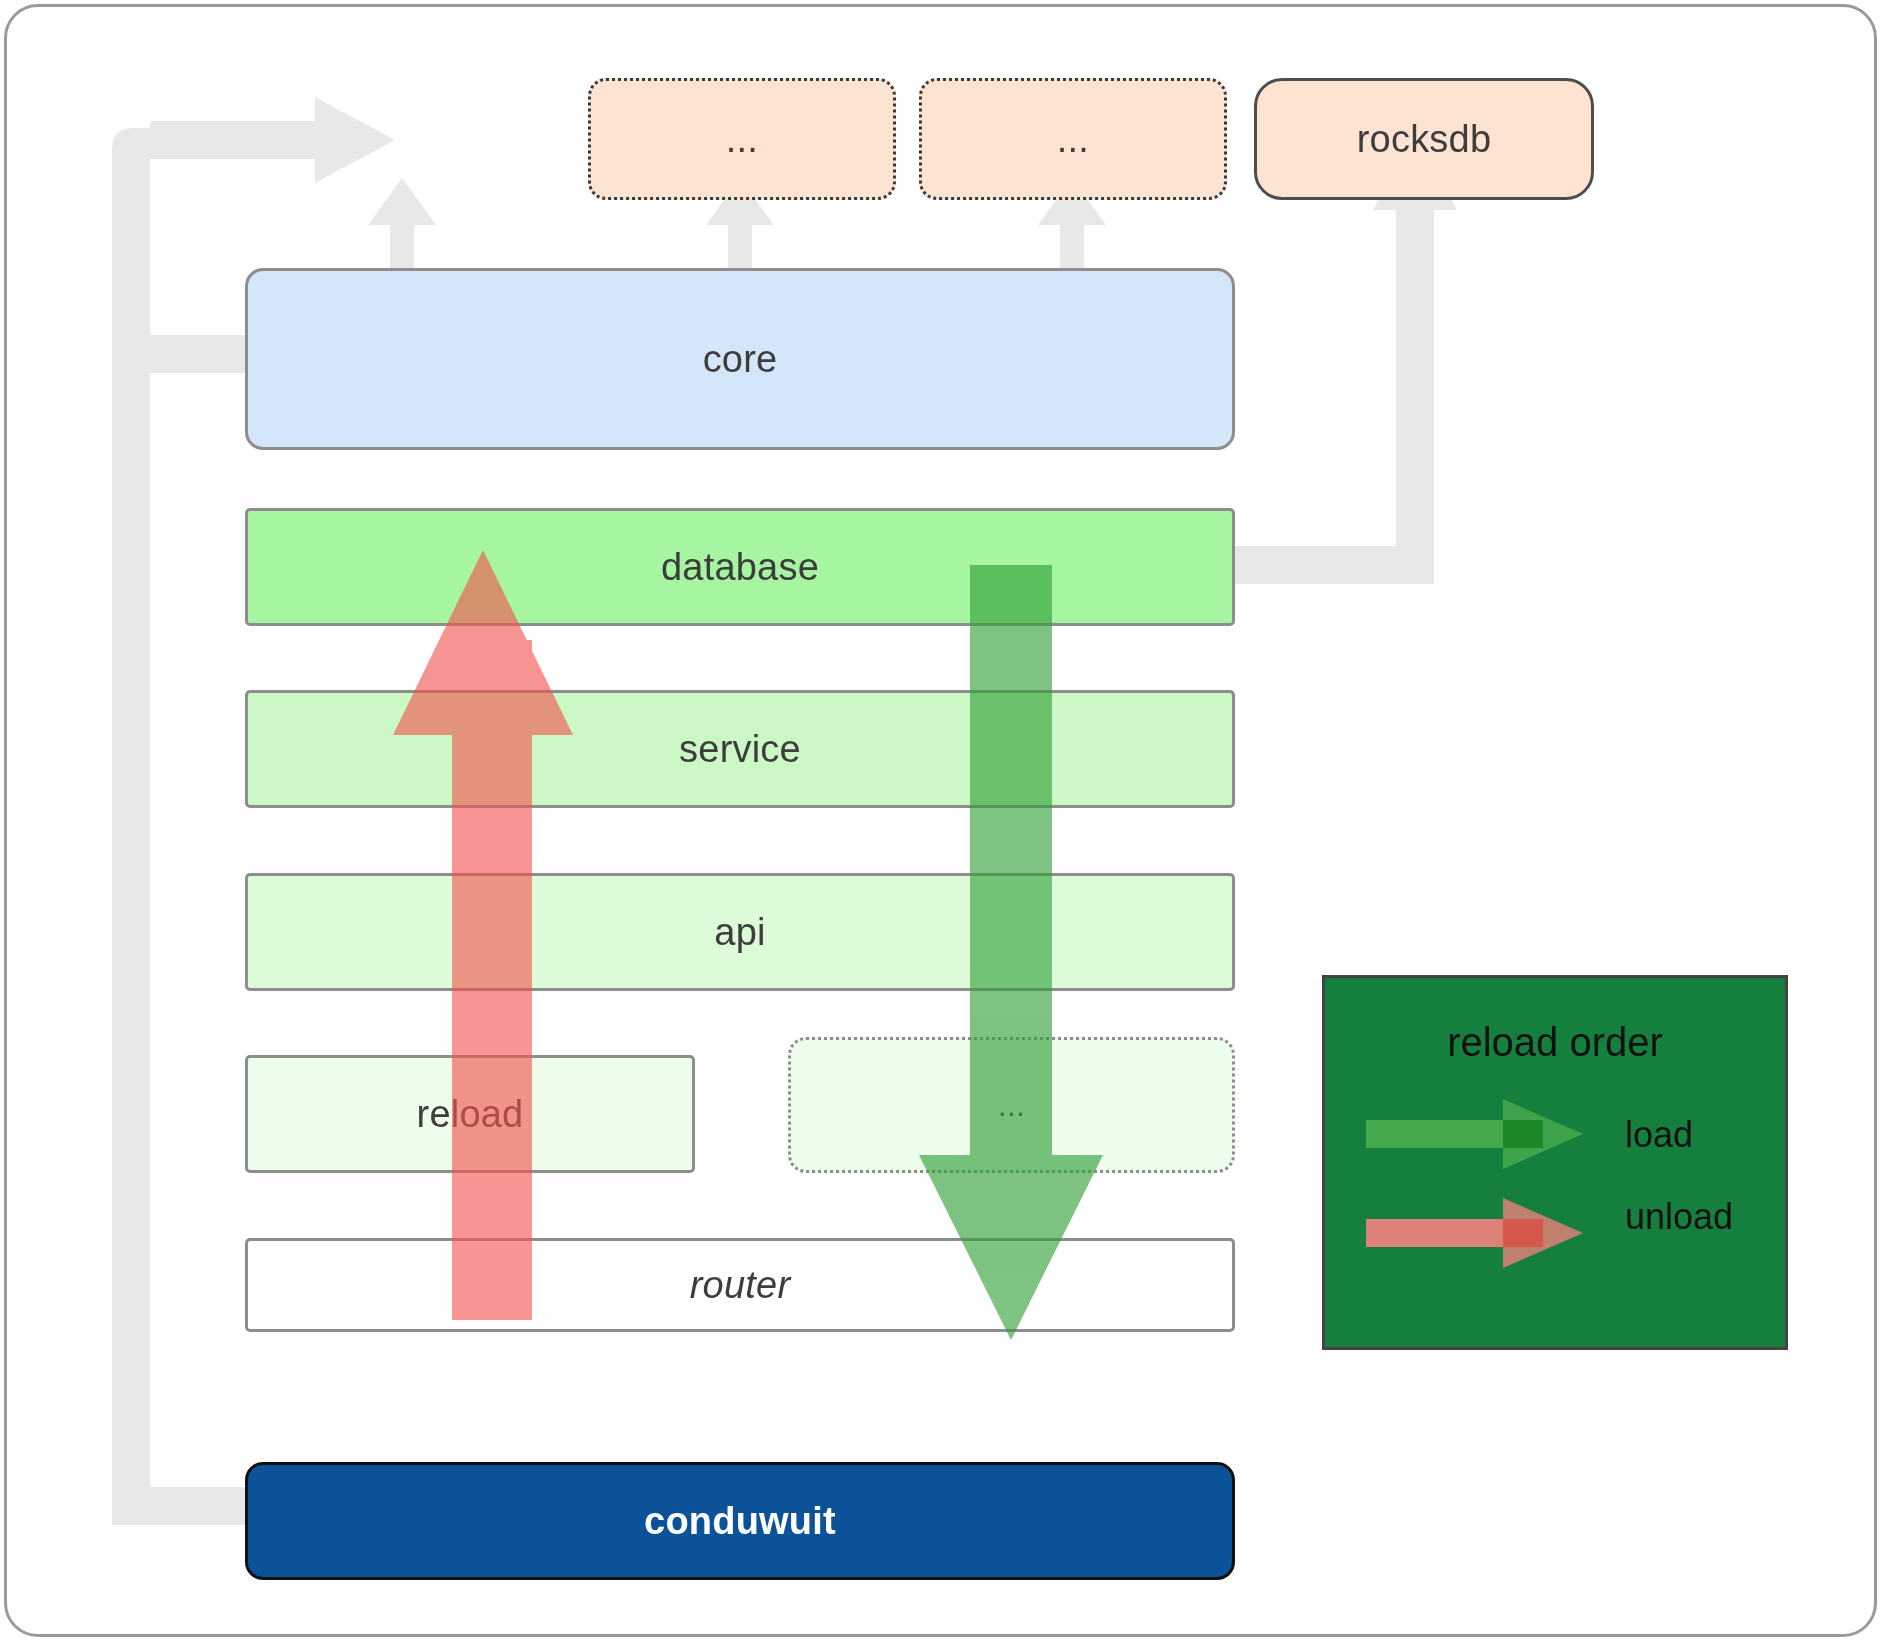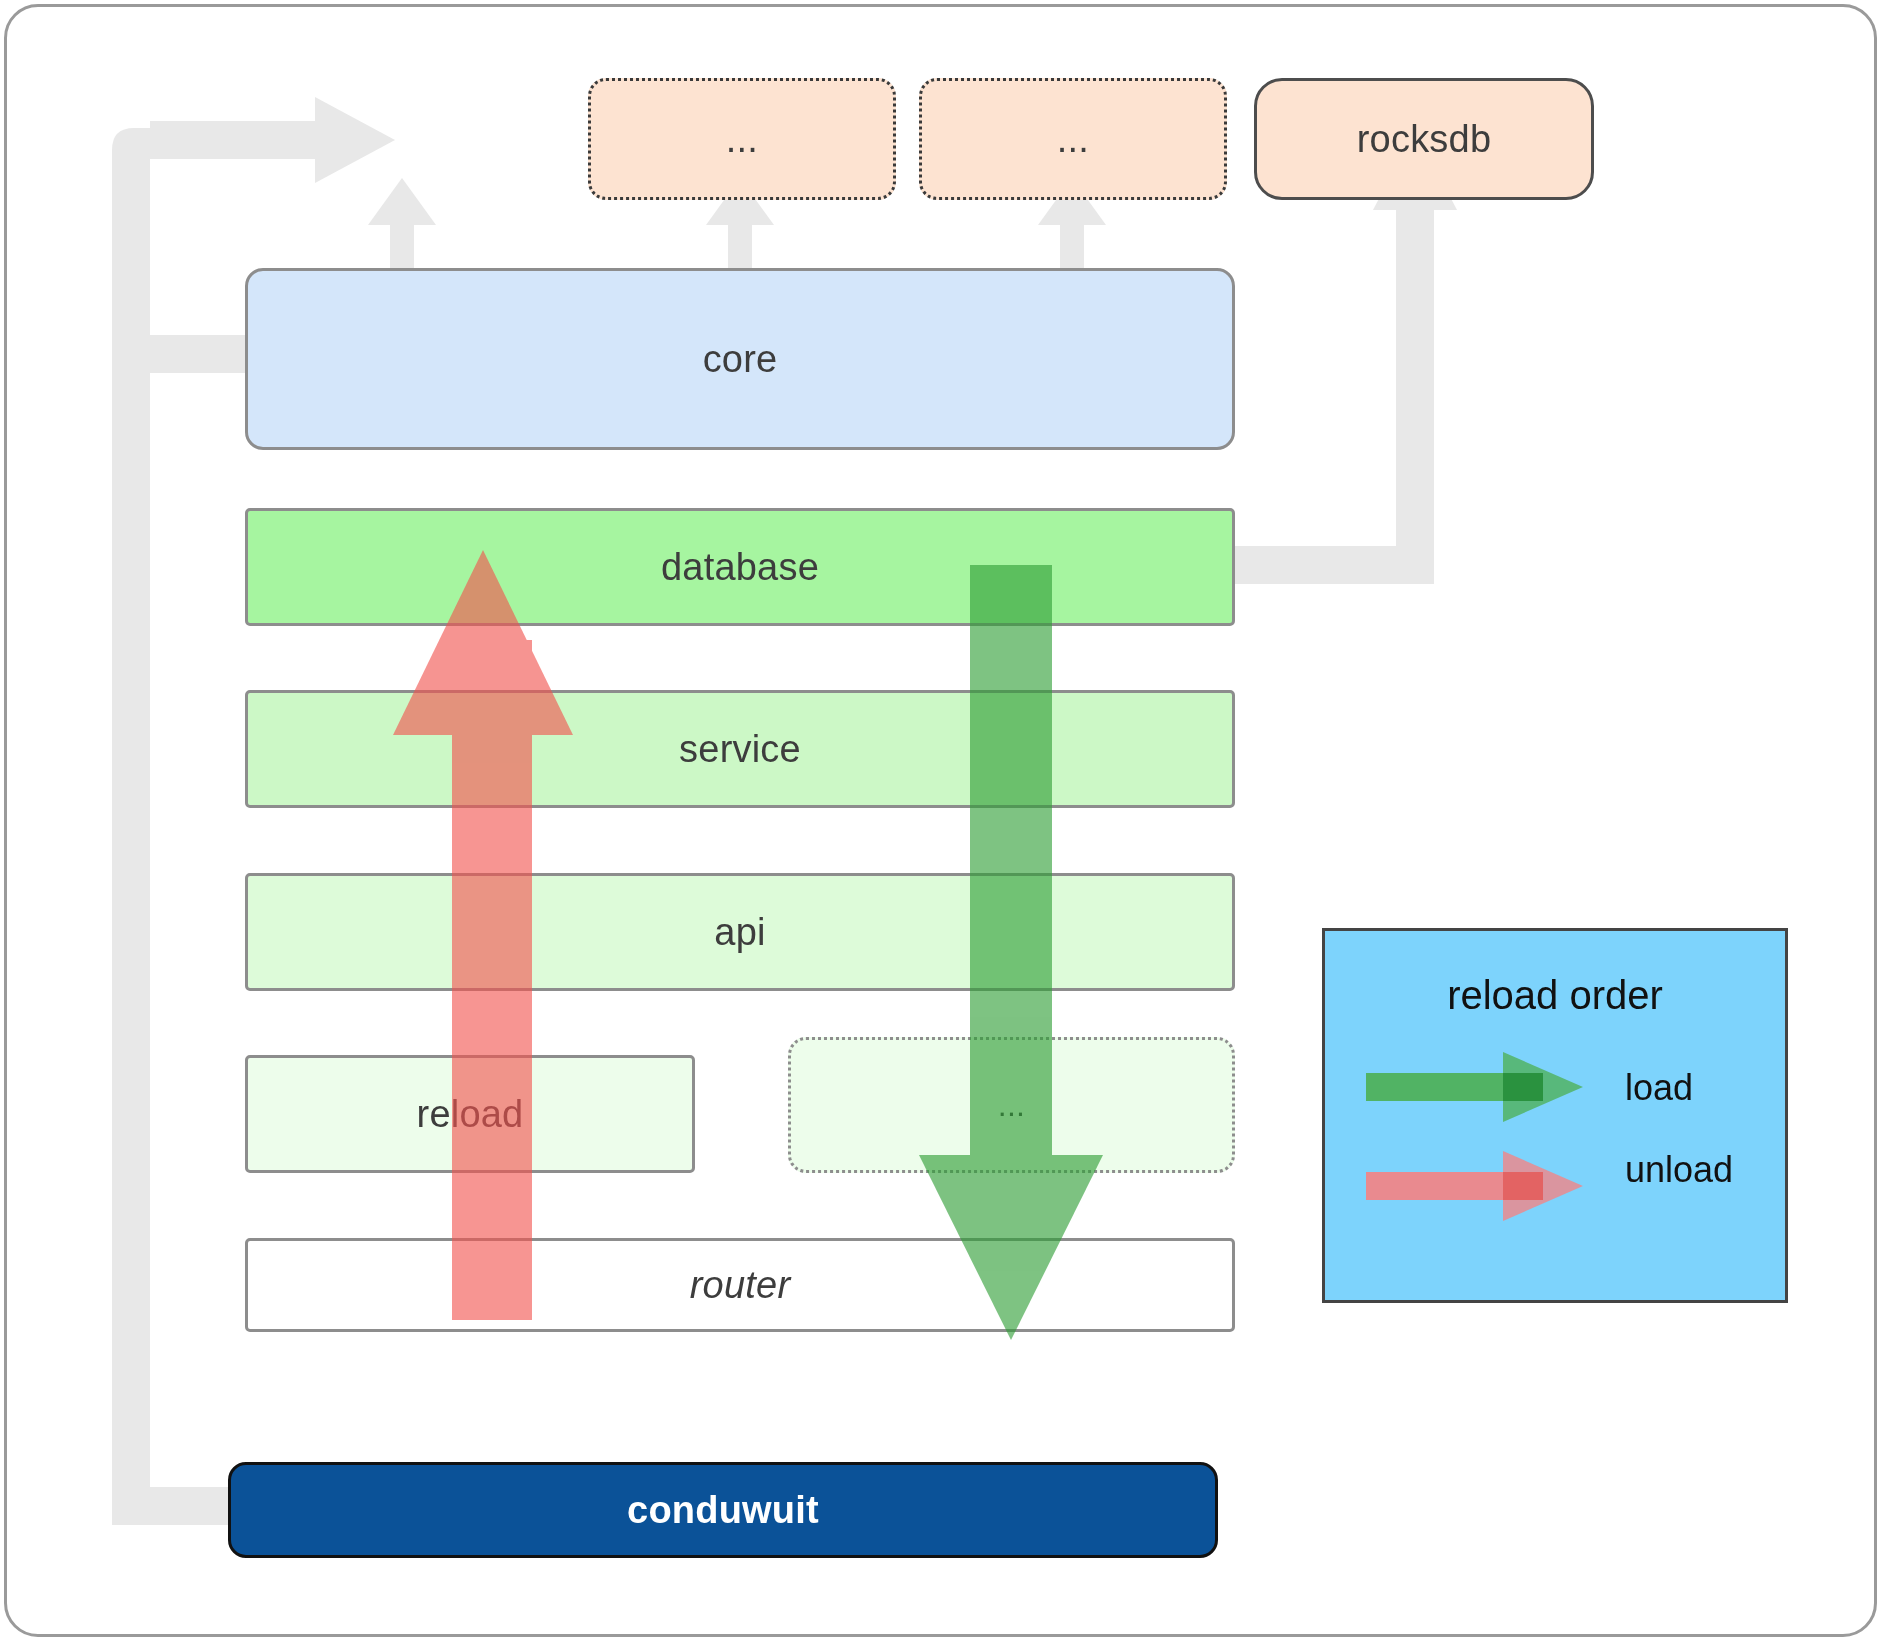--- a/index.html
+++ b/index.html
@@ -68,23 +68,24 @@
   .label {
     position: relative;
     z-index: 2;
     pointer-events: none;
   }
   .label-under {
     z-index: 1;
   }
   .legend {
     position: absolute;
-    background: #7dd3fc;
+    background: #15803d;
     border: 3px solid #444444;
     box-sizing: border-box;
+    margin-top: 47px;
   }
   .legend-title {
     position: absolute;
     width: 100%;
     text-align: center;
     font-size: 40px;
     color: #111111;
   }
   .legend-label {
     position: absolute;
@@ -169,21 +170,21 @@
   </div>
 
   <div class="node node-layer-dotted" style="left:788px; top:1037px; width:447px; height:136px; background:#edfdeb;">
     <span class="label label-under" style="font-size:32px;">...</span>
   </div>
 
   <div class="node node-layer" style="left:245px; top:1238px; width:990px; height:94px; background:#ffffff;font-style:italic;">
     <span class="label label-under">router</span>
   </div>
 
-  <div class="node node-root" style="left:228px; top:1462px; width:990px; height:96px;">
+  <div class="node node-root" style="left:245px; top:1462px; width:990px; height:118px;">
     <span class="label">conduwuit</span>
   </div>
 
   <svg class="overlay arrows-over" viewBox="0 0 1883 1643">
 
     <g opacity="0.62">
       <rect x="452" y="640" width="80" height="680" fill="#f2544f"></rect>
       <polygon points="483,550 393,735 573,735" fill="#f2544f"></polygon>
     </g>
 

